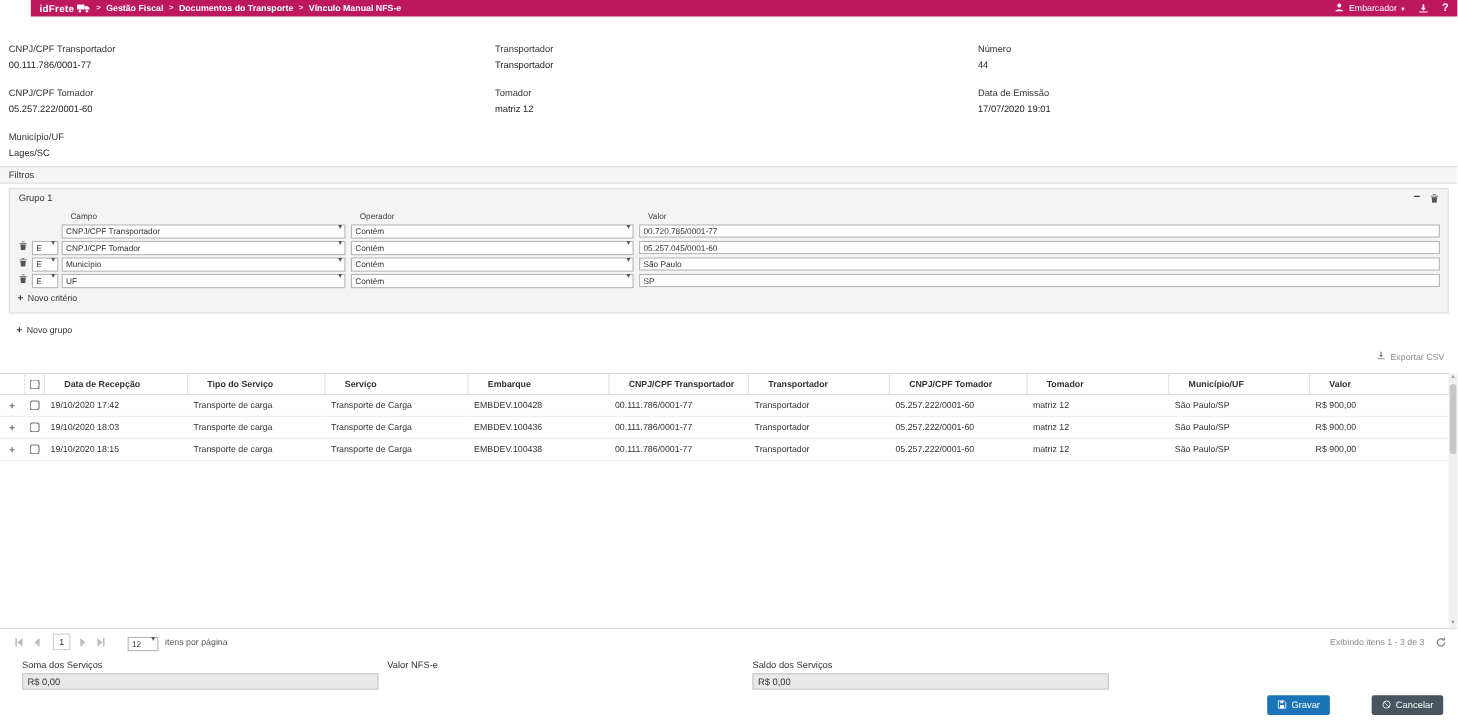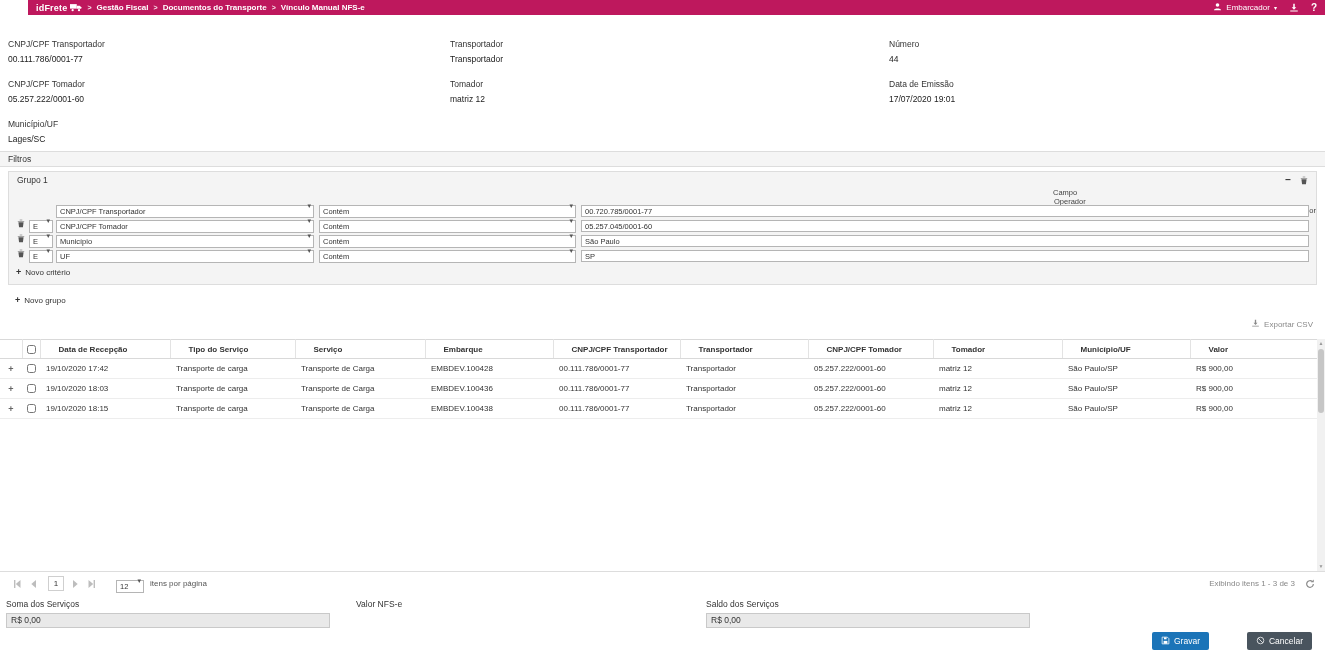--- a/index.html
+++ b/index.html
@@ -37,21 +37,21 @@
 
   
   .group-panel { position: absolute; top: 171px; left: 8px; right: 8px; height: 114px;
     background: #f4f4f4; border: 1px solid #ddd; }
   .group-header { height: 16px; display: flex; align-items: center; padding: 0 8px;
     font-size: 8.5px; color: #333; gap: 35px; }
   .group-tools { margin-left: auto; display: flex; align-items: center; gap: 9px; }
   .minimize { font-size: 10px; font-weight: bold; line-height: 10px; cursor: pointer; color: #333; }
   .trash { display: inline-flex; cursor: pointer; }
   .col-labels { display: flex; height: 13px; align-items: flex-end; padding-left: 55px;
-    font-size: 7.5px; color: #444; flex-direction: column; }
+    font-size: 7.5px; color: #444; }
   .cl-field { width: 263px; }
   .cl-op { width: 262px; }
   .crit-row { display: flex; align-items: center; height: 15px; padding: 0 7px; }
   .crit-del { width: 9px; display: inline-flex; justify-content: center; }
   .crit-conn { width: 24px; margin-left: 4px; }
   .crit-field { width: 258px; margin-left: 3px; }
   .crit-op { width: 257px; margin-left: 5px; }
   .crit-val { flex: 1; margin-left: 5px; }
   .selwrap { position: relative; display: inline-block; }
   .selwrap::after { content: "▾"; position: absolute; right: 3px; top: 2px; font-size: 7px;
@@ -98,21 +98,21 @@
     justify-content: center; margin-right: 3px; cursor: pointer; }
   .page-current { width: 16px; height: 15px; border: 1px solid #cfcfcf; background: #fff;
     display: inline-flex; align-items: center; justify-content: center; font-size: 8px;
     color: #333; margin: 0 4px; cursor: pointer; }
   .pagesize { width: 28px; margin-left: 14px; }
   .pg-label { font-size: 8px; color: #555; margin-left: 6px; }
   .pg-status { margin-left: auto; font-size: 8px; color: #888; }
   .refresh { margin-left: 10px; display: inline-flex; cursor: pointer; }
 
   
-  .summary { position: absolute; top: 599px; left: 6px; display: flex; gap: 26px; }
+  .summary { position: absolute; top: 599px; left: 20px; display: flex; gap: 8px; }
   .sumfield { width: 324px; }
   .sumfield input { width: 100%; height: 15px; margin-top: 3px; background: #e9e9e9;
     border: 1px solid #c9c9c9; font-size: 8.5px; color: #333; padding: 0 4px;
     font-family: "Liberation Sans", sans-serif; }
 
   
   .actions { position: absolute; top: 632px; right: 13px; display: flex; gap: 14px; }
   .btn { height: 18px; display: inline-flex; align-items: center; gap: 4px; padding: 0 9px;
     color: #fff; font-size: 8.5px; border: none; border-radius: 2px; cursor: pointer;
     font-family: "Liberation Sans", sans-serif; margin-left: 24px; }

